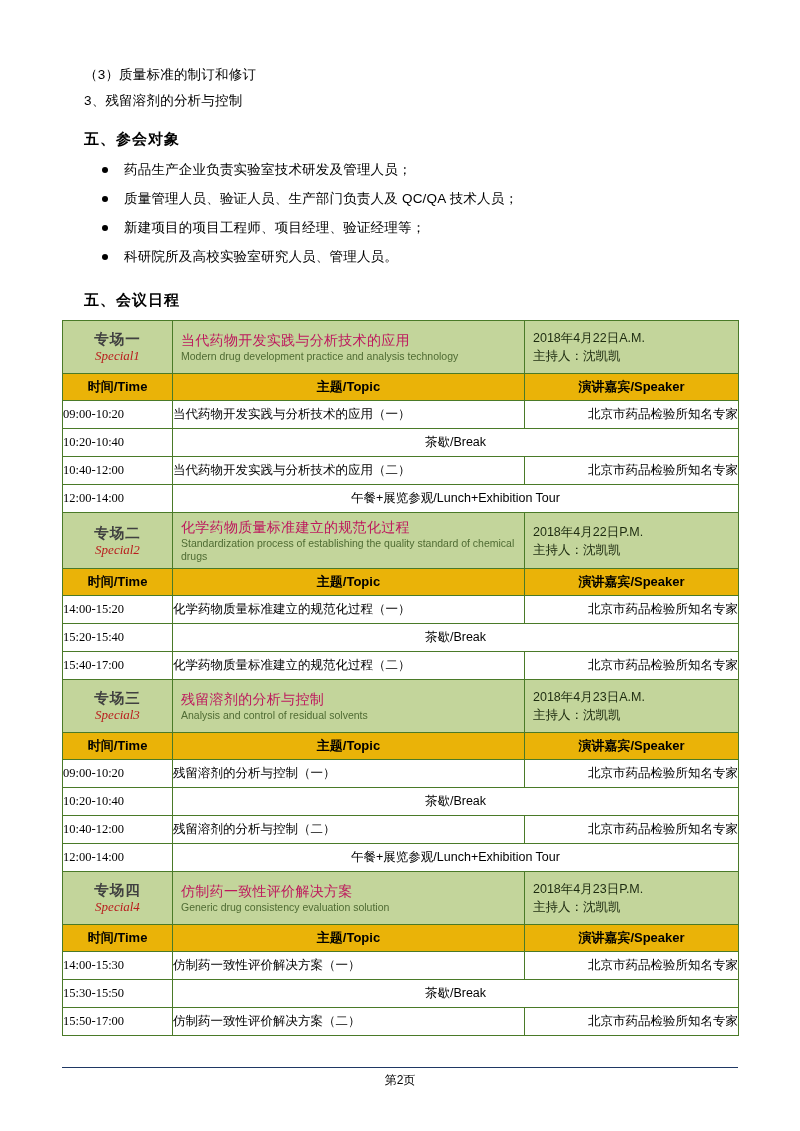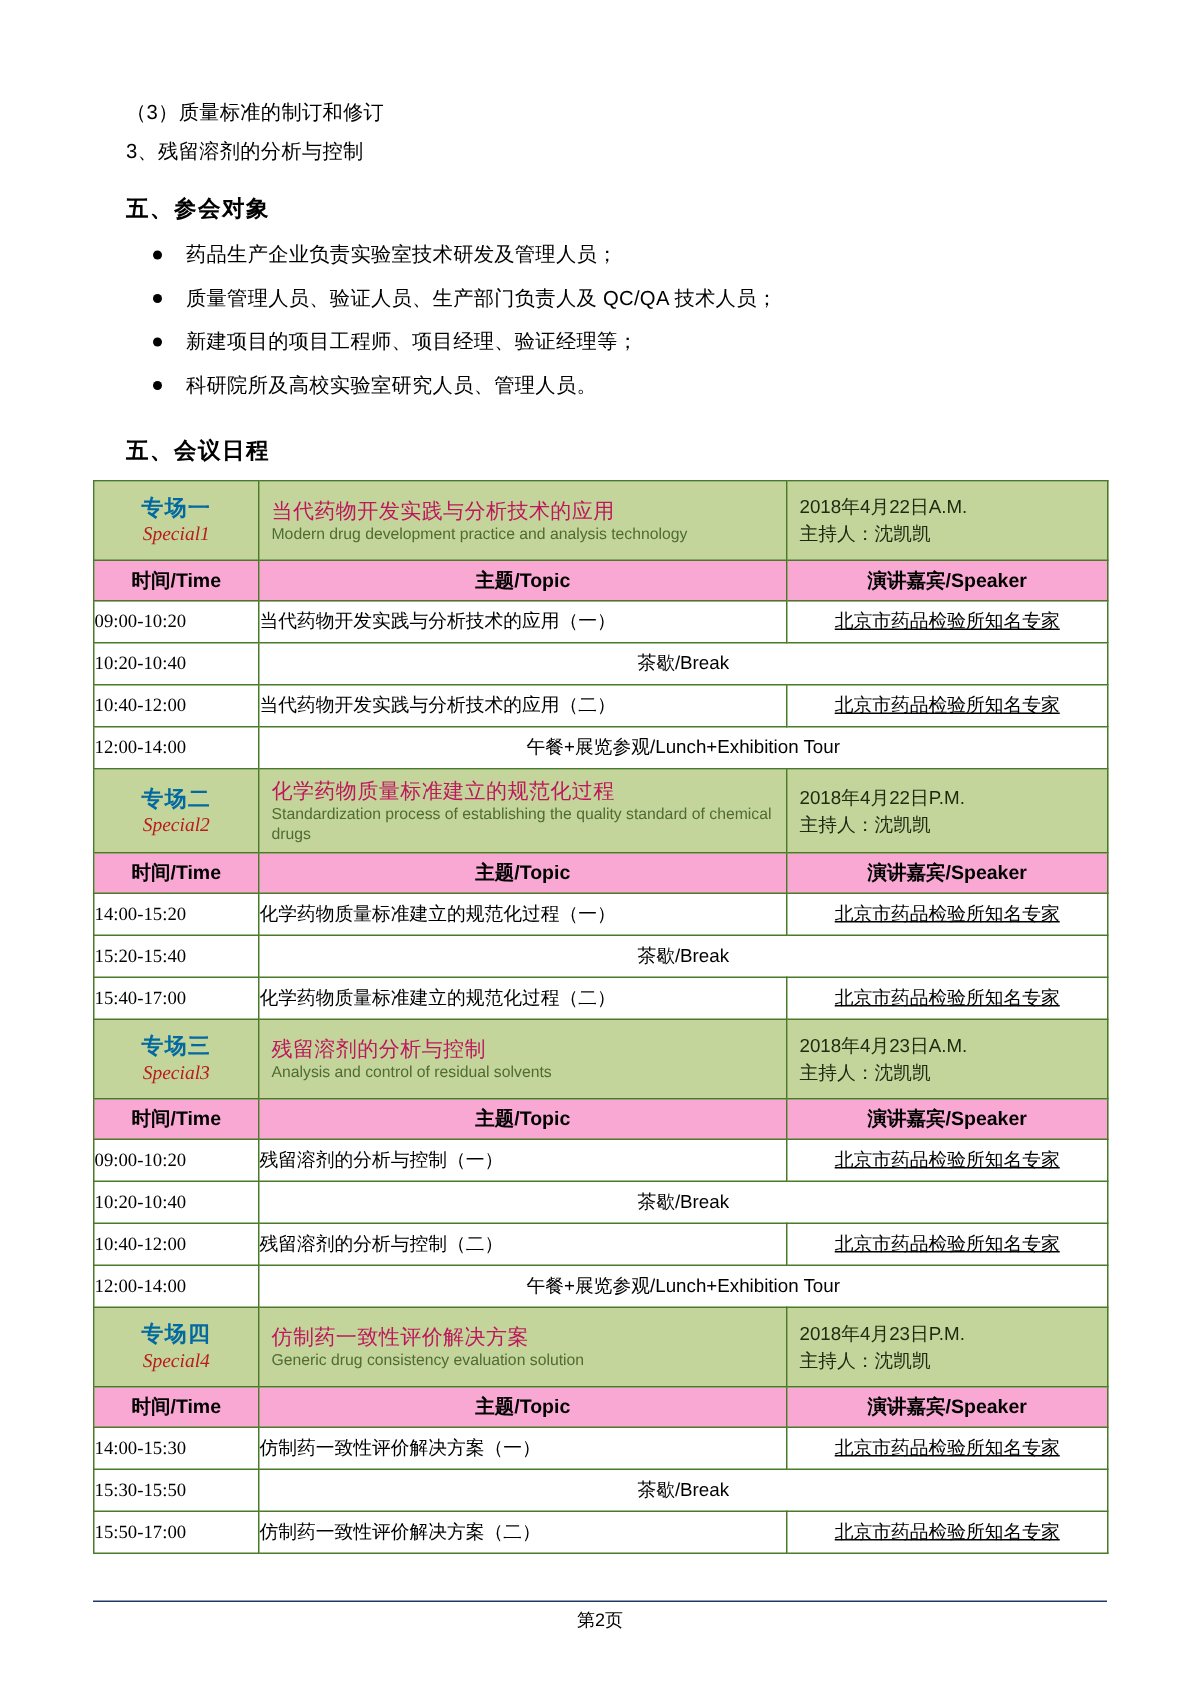--- a/index.html
+++ b/index.html
@@ -89,21 +89,21 @@
     height: 52px;
   }
   .sp-name {
     text-align: center;
     line-height: 1.25;
     padding: 5px 4px;
   }
   .sp-name .cn {
     font-size: 14.5px;
     font-weight: bold;
-    color: #0369a1;
+    color: #404040;
     letter-spacing: 1px;
   }
   .sp-name .en {
     font-size: 13px;
     font-style: italic;
     color: #b91c1c;
     font-family: "Liberation Serif", serif;
   }
   .sp-title {
     padding: 5px 8px;
@@ -127,40 +127,39 @@
     line-height: 1.45;
     font-size: 12.5px;
     color: #1d2b10;
   }
   
   tr.colhead-row td {
     height: 26px;
     font-size: 13px;
     font-weight: bold;
     text-align: center;
-    background: #f9a8d4;
+    background: #eab308;
   }
   
   tr.data-row td {
     height: 27px;
     font-size: 12.5px;
   }
   td.cell-time {
     text-align: left;
     font-family: "Liberation Serif", serif;
     font-size: 13px;
   }
   td.cell-topic {
     padding-left: 10px;
     text-align: left;
   }
   td.cell-speaker {
     padding-left: 10px;
-    text-align: center;
-    text-decoration: underline;
+    text-align: right;
   }
   td.cell-full {
     text-align: center;
     font-size: 13px;
   }
   
   .footer {
     position: absolute;
     left: 62px;
     right: 62px;

